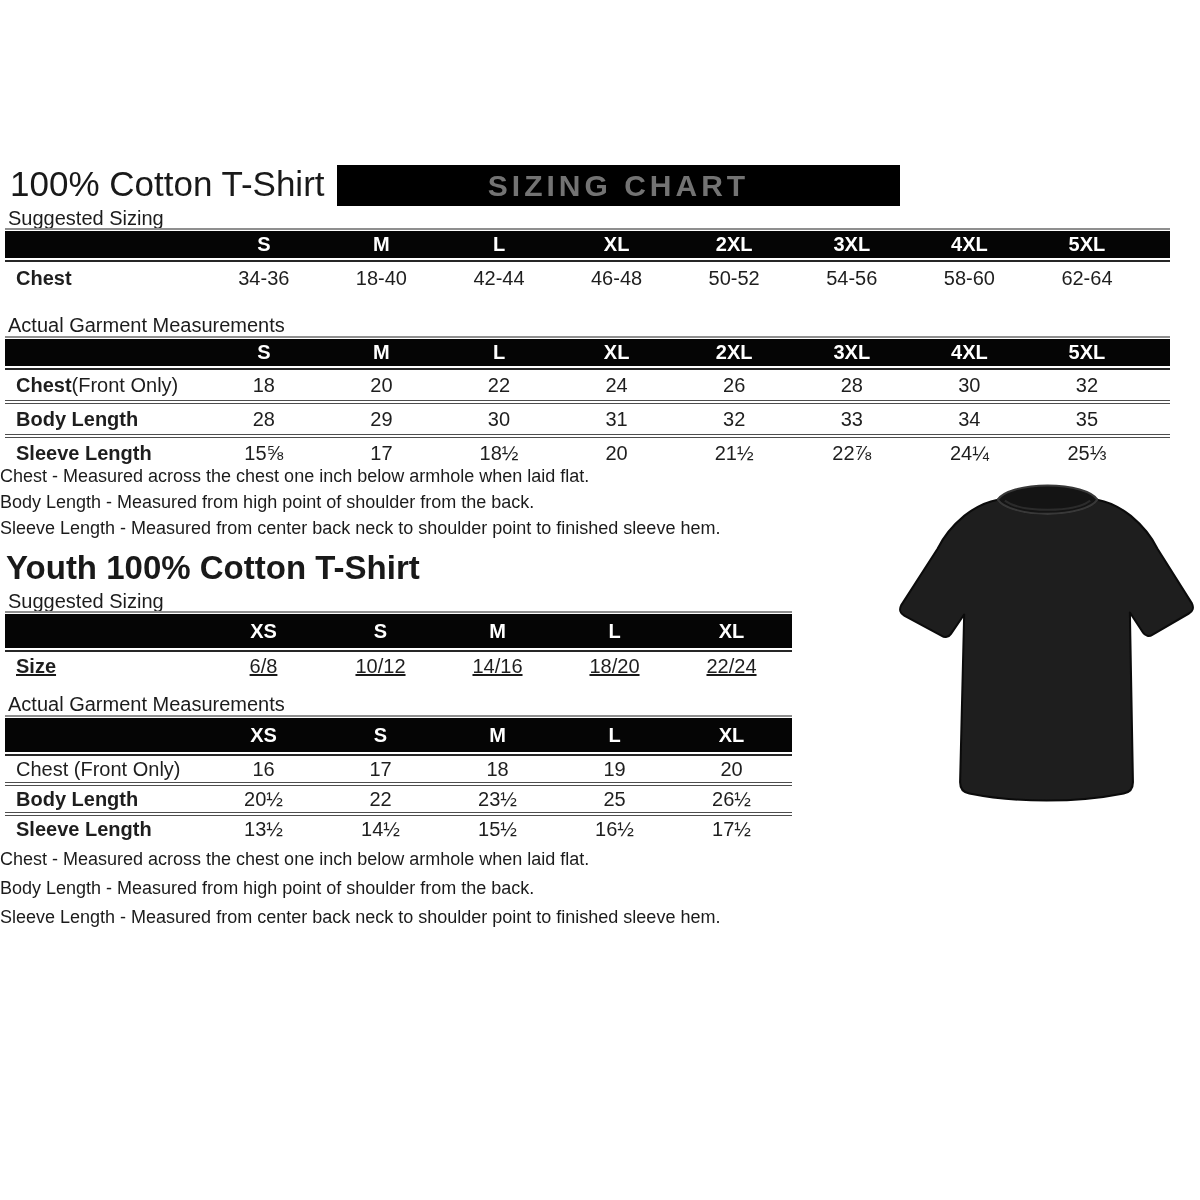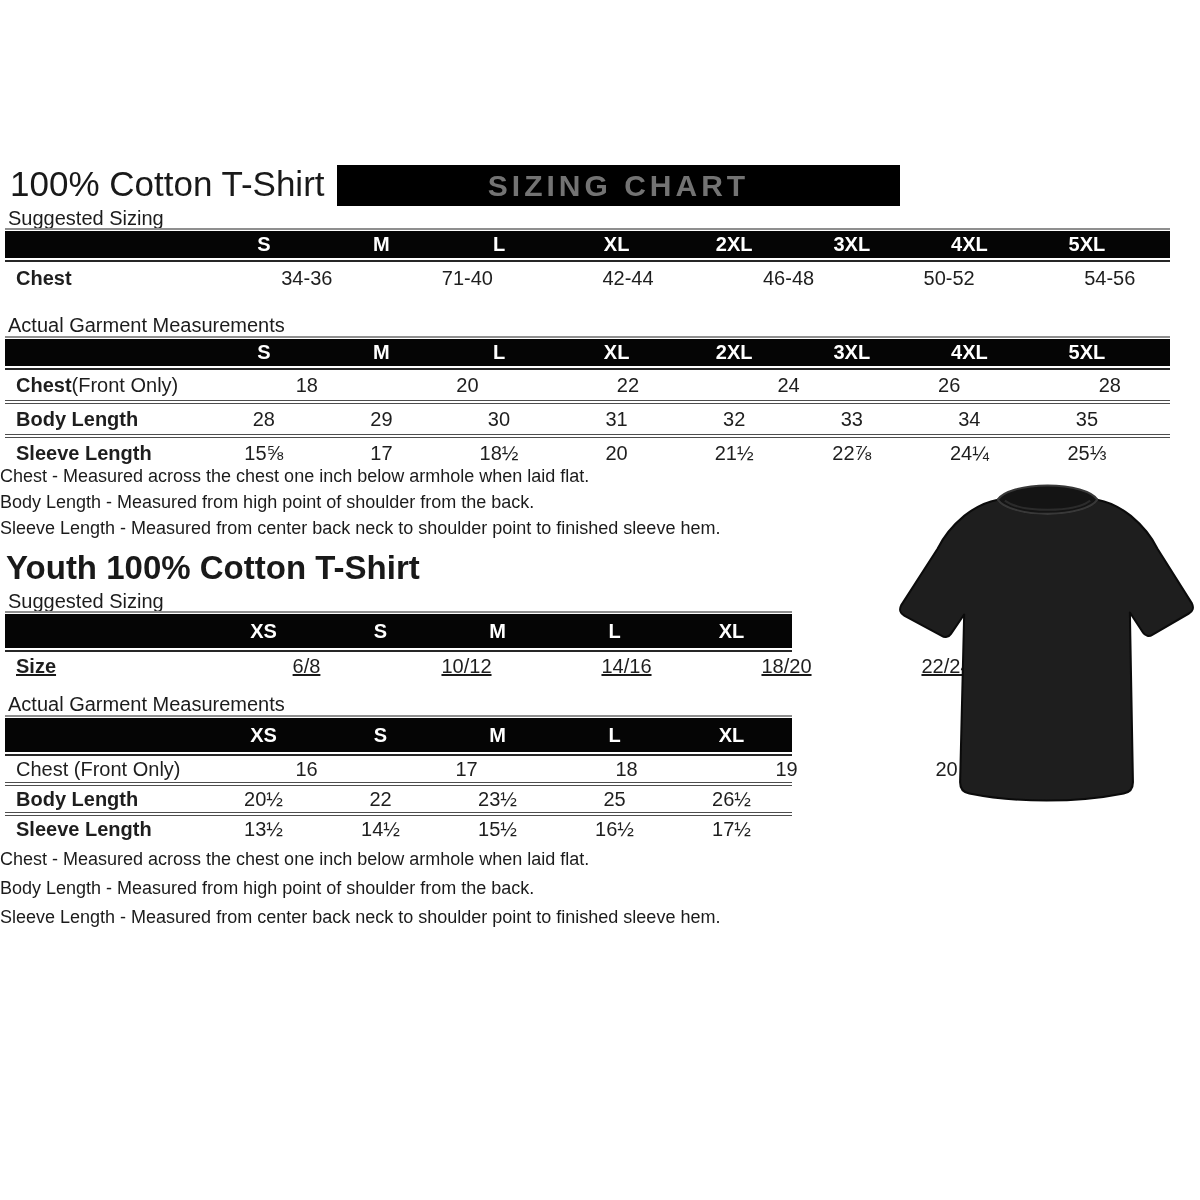--- a/index.html
+++ b/index.html
@@ -26,21 +26,21 @@
   #tbl-youth-sug{top:611px;width:787px;}
   #tbl-youth-act{top:715px;width:787px;}
 
   .thead{background:#050505;color:#ffffff;margin-bottom:2px;}
   .adult .thead{height:27px;}
   .youth .thead{height:34px;}
   .thead .th{display:flex;align-items:center;justify-content:center;font-weight:700;font-size:20px;}
   .thead .label-cell{justify-content:flex-start;}
 
   .trow{border-top:4px double #4d4d4d;}
-  .thead + .trow{border-top:2px solid #262626;gap:43px;}
+  .thead + .trow{border-top:2px solid #262626;}
   .adult .trow{height:30px;}
   #tbl-adult-sug .trow{height:32px;}
   .youth .trow{height:26px;}
   #tbl-youth-sug .trow{height:28px;}
   .trow .td{display:flex;align-items:center;justify-content:center;font-size:20px;color:#1e1e1e;}
   .trow .label-cell{justify-content:flex-start;padding-left:11px;white-space:nowrap;}
   .lbl-b{font-weight:700;}
   .lbl-r{font-weight:400;}
   .suffix{font-weight:400;}
 
@@ -75,21 +75,21 @@
         <div class="th">2XL</div>
         <div class="th">3XL</div>
         <div class="th">4XL</div>
         <div class="th">5XL</div>
       </div>
       <div class="trow" style="display: grid; grid-template-columns: 200px repeat(8, 117.6px) 1fr;">
         <div class="td label-cell">
           <span class="lbl-b">Chest</span>
         </div>
         <div class="td val">34-36</div>
-        <div class="td val">71-40</div>
+        <div class="td val">18-40</div>
         <div class="td val">42-44</div>
         <div class="td val">46-48</div>
         <div class="td val">50-52</div>
         <div class="td val">54-56</div>
         <div class="td val">58-60</div>
         <div class="td val">62-64</div>
       </div>
     </div>
 
   <div class="section-label" id="lab-adult-act">Actual Garment Measurements</div>

